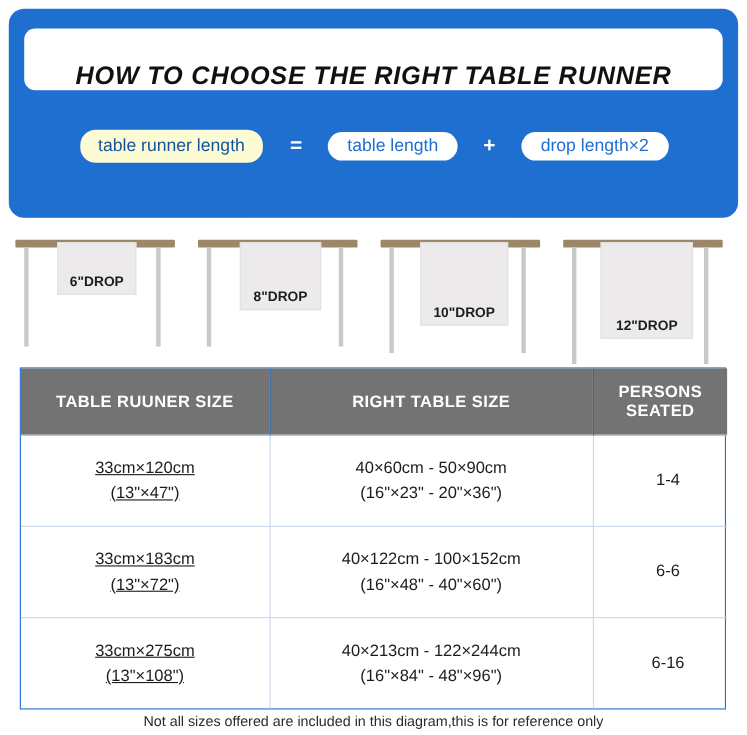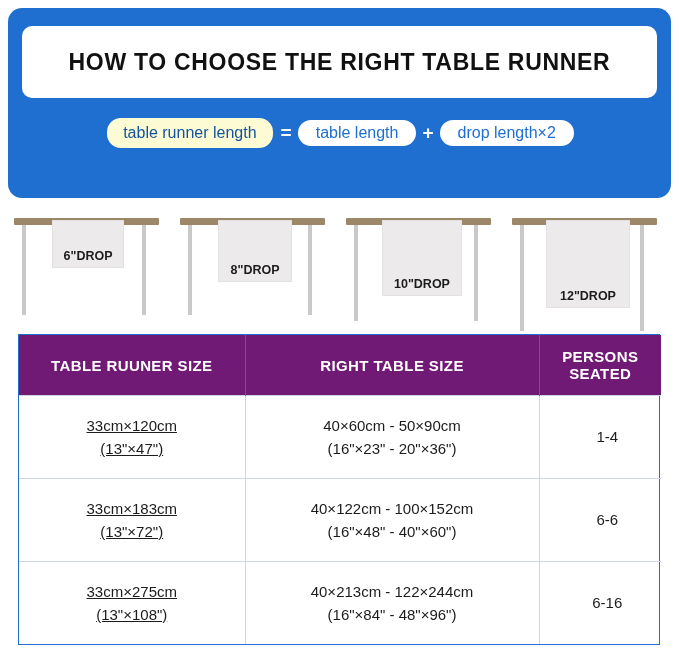--- a/index.html
+++ b/index.html
@@ -29,44 +29,45 @@
     width: 663px;
     height: 190px;
     background: #1f6fd0;
     border-radius: 14px;
   }
   .hero-title-box {
     position: absolute;
     left: 14px;
     top: 18px;
     width: 635px;
-    height: 72px;
+    height: 56px;
     background: #ffffff;
     border-radius: 10px;
     display: flex;
-    align-items: center;
+    align-items: flex-end;
     justify-content: center;
+    font-style: italic;
   }
   .hero-title {
     font-size: 23px;
     font-weight: bold;
     letter-spacing: 0.7px;
     color: #111111;
     white-space: nowrap;
   }
 
   .formula {
     position: absolute;
     left: 0;
     top: 108px;
     width: 663px;
     display: flex;
     align-items: center;
     justify-content: center;
-    gap: 6px;
+    gap: 23px;
   }
   .pill {
     background: #ffffff;
     border-radius: 16px;
     padding: 4px 18px;
     font-size: 16px;
     color: #1f6fd0;
     white-space: nowrap;
   }
   .pill.highlight {
@@ -138,21 +139,21 @@
     width: 642px;
     border: 1px solid #1f6fd0;
     box-sizing: border-box;
   }
   table.sizes {
     border-collapse: collapse;
     width: 100%;
     table-layout: fixed;
   }
   table.sizes th {
-    background: #701a75;
+    background: #737373;
     color: #ffffff;
     font-size: 15px;
     font-weight: bold;
     letter-spacing: 0.4px;
     height: 58px;
     vertical-align: middle;
     border-right: 1px solid #1f6fd0;
   }
   table.sizes th:last-child { border-right: none; }
   table.sizes td {
@@ -291,14 +292,15 @@
           <td>
             <span class="sub">40×213cm - 122×244cm</span>
             <span class="sub">(16"×84" - 48"×96")</span>
           </td>
           <td>6-16</td>
         </tr>
       </tbody>
     </table>
   </div>
 
+  <div class="footnote">Not all sizes offered are included in this diagram,this is for reference only</div>
 
 </div>
 
 </body></html>

